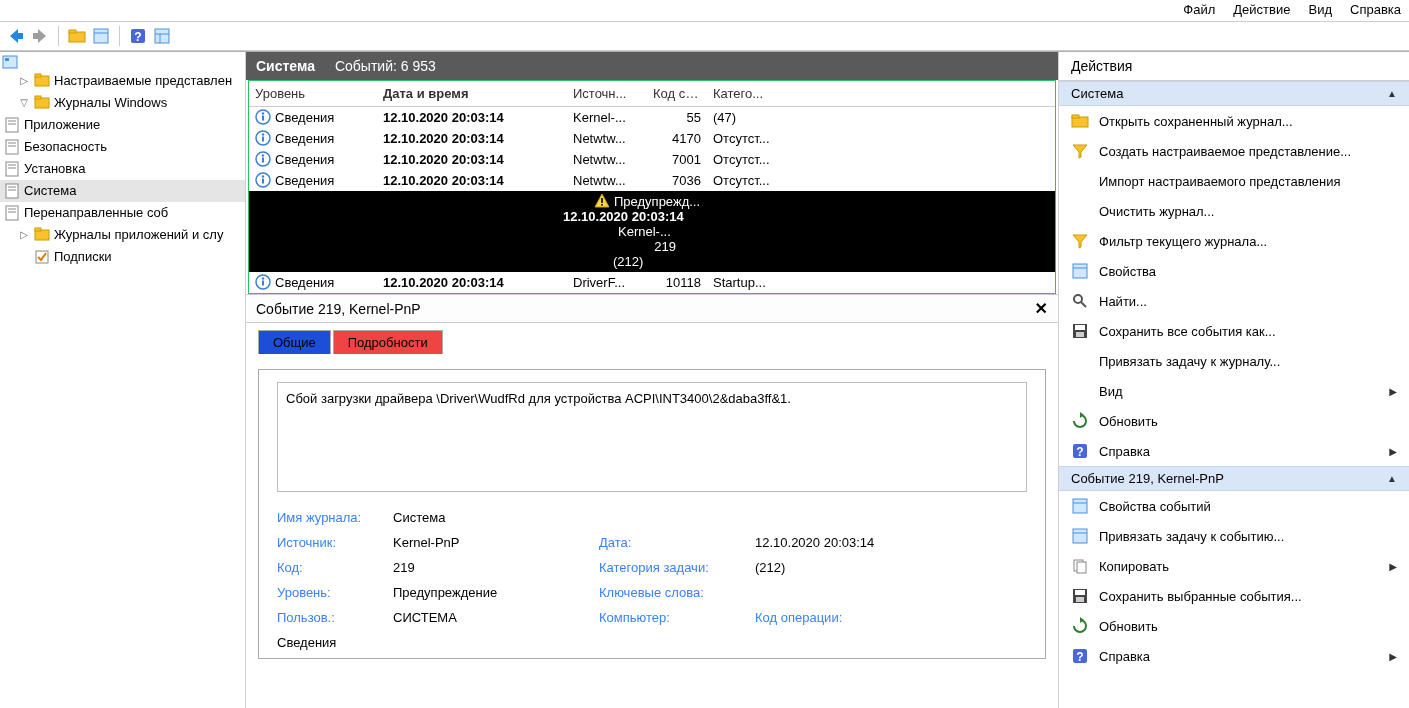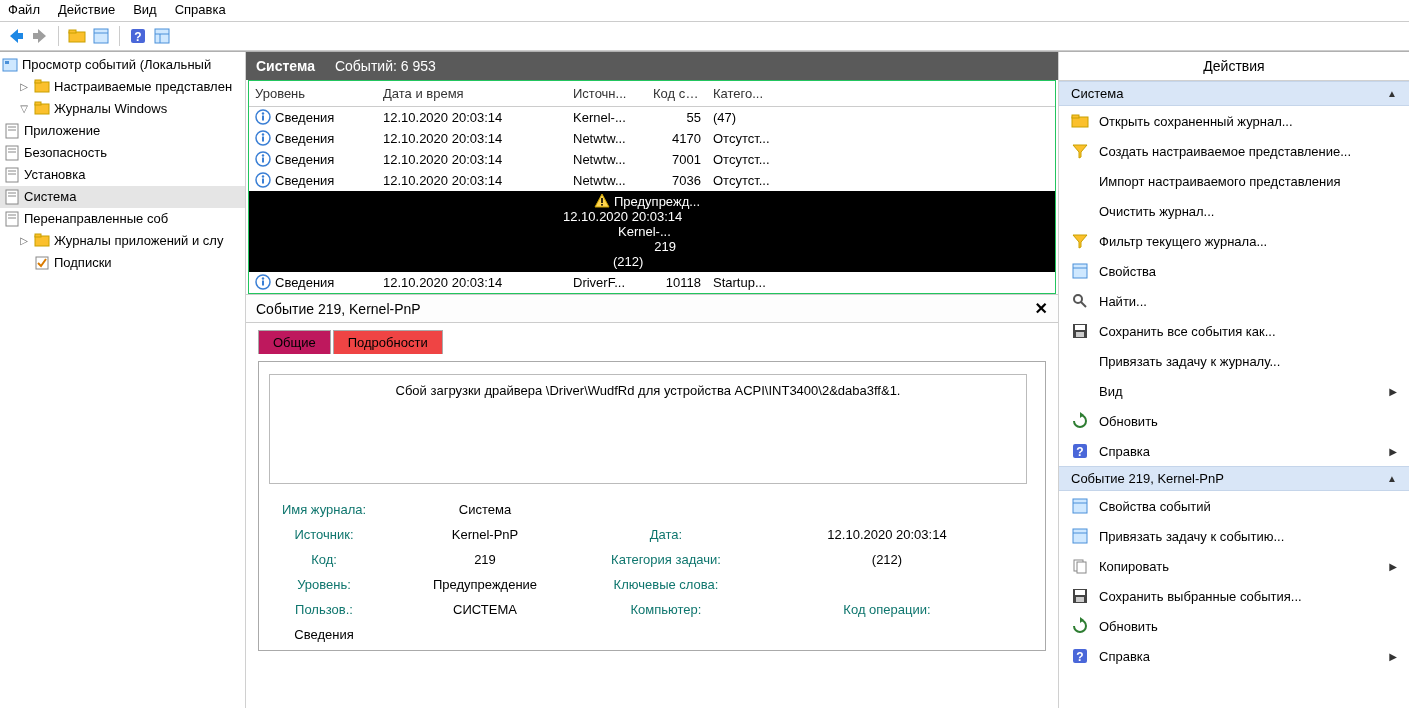--- a/index.html
+++ b/index.html
@@ -1,17 +1,17 @@
 <!DOCTYPE html>
 <html><head>
 <meta charset="utf-8">
 <style>
   * { box-sizing: border-box; margin: 0; padding: 0; }
   body { font-family: "Segoe UI", Tahoma, sans-serif; font-size: 13px; color: #000; background: #fff; width: 1409px; height: 708px; overflow: hidden; display: flex; flex-direction: column; }
-  .menubar { display: flex; gap: 18px; padding: 2px 8px 4px 8px; font-size: 13px; }
+  .menubar { display: flex; gap: 18px; padding: 2px 8px 4px 8px; font-size: 13px; justify-content: flex-end; }
   .menubar span { cursor: default; }
   .hr { border-top: 1px solid #ccc; }
   .toolbar { display: flex; align-items: center; gap: 4px; padding: 4px 6px; }
   .toolbar .sep { width: 1px; height: 20px; background: #ccc; margin: 0 4px; }
   .toolbar svg { width: 20px; height: 20px; display: block; }
   .main { display: flex; flex: 1; min-height: 0; border-top: 1px solid #b0b0b0; }
   .col { overflow: hidden; display: flex; flex-direction: column; }
   .tree-col { width: 246px; border-right: 1px solid #d0d0d0; }
   .center-col { flex: 1; border-right: 1px solid #d0d0d0; min-width: 0; }
   .actions-col { width: 350px; }
@@ -25,35 +25,35 @@
   .tree-item .ticon { width: 16px; height: 16px; flex: 0 0 16px; }
   .center-header { background: #5a5a5a; color: #fff; display: flex; align-items: center; gap: 20px; padding: 6px 10px; font-size: 14px; }
   .center-header .title { font-weight: 600; }
   .event-table { border: 1px solid #22c55e; margin: 0 2px; }
   .thead, .trow { display: flex; align-items: center; font-size: 13px; }
   .thead { background: #fff; border-bottom: 1px solid #ccc; padding: 5px 0; font-weight: 400; color: #333; }
   .trow { padding: 2px 0; border-bottom: 1px solid transparent; }
   .trow.selected { background: #000000; color: #fff; flex-direction: column; }
   .cell { padding: 0 6px; overflow: hidden; text-overflow: ellipsis; white-space: nowrap; }
   .cell.level { width: 128px; display: flex; align-items: center; gap: 4px; }
-  .cell.date  { width: 190px; }
+  .cell.date  { width: 190px; font-weight: bold; }
   .cell.src   { width: 80px; }
   .cell.id    { width: 60px; text-align: right; }
   .cell.cat   { width: 90px; }
   .lvlicon { width: 16px; height: 16px; flex: 0 0 16px; }
   .detail-header { display: flex; align-items: center; justify-content: space-between; padding: 4px 10px; font-size: 14px; background: #fdfdfd; border-top: 1px solid #ccc; border-bottom: 1px solid #ccc; }
   .detail-header .close { font-weight: bold; font-size: 16px; cursor: pointer; }
   .tabs { display: flex; padding: 6px 12px 0 12px; gap: 2px; }
   .tab { padding: 4px 14px; border: 1px solid #aaa; border-bottom: none; background: #ef4444; font-size: 13px; cursor: default; position: relative; top: 1px; }
-  .tab.active { background: #be185d; }
-  .detail-box { margin: 8px 12px; border: 1px solid #aaa; padding: 12px 18px 8px 10px; text-align: center; }
+  .tab.active { background: #1d4ed8; }
+  .detail-box { margin: 16px 12px; border: 1px solid #aaa; padding: 12px 18px 8px 18px; }
   .detail-msg { border: 1px solid #bbb; background: #fff; padding: 8px; min-height: 110px; font-size: 13px; margin-bottom: 18px; }
   .detail-grid { display: grid; grid-template-columns: 110px 200px 150px 1fr; row-gap: 10px; column-gap: 6px; font-size: 13px; }
-  .detail-grid .lbl { color: #0f766e; }
-  .actions-title { padding: 6px 12px; font-size: 14px; border-bottom: 1px solid #d0d0d0; text-align: center; }
+  .detail-grid .lbl { color: #3b82f6; }
+  .actions-title { padding: 6px 12px; font-size: 14px; border-bottom: 1px solid #d0d0d0; }
   .actions-group-hdr { background: #d9e6f7; padding: 4px 12px; font-size: 13px; display: flex; align-items: center; justify-content: space-between; border-top: 1px solid #c5d5ea; border-bottom: 1px solid #c5d5ea; }
   .actions-group-hdr .chev { font-size: 10px; color: #333; }
   .action-item { display: flex; align-items: center; gap: 10px; padding: 6px 12px; font-size: 13px; cursor: default; }
   .action-item .aicon { width: 18px; height: 18px; flex: 0 0 18px; display: flex; align-items: center; justify-content: center; }
   .action-item .arrow { margin-left: auto; font-size: 10px; color: #333; }
 </style>
 </head>
 <body>
 
 <div class="menubar">
@@ -107,21 +107,20 @@
 
 <div class="main">
 
   <div class="col tree-col">
     <div class="tree">
       <div class="tree-item depth0">
         <svg class="ticon" viewBox="0 0 16 16">
             <rect x="1" y="2" width="14" height="12" fill="#cfe8ff" stroke="#4a90d9"></rect>
             <rect x="3" y="4" width="4" height="3" fill="#4a90d9"></rect>
           </svg>
-        <span>Просмотр событий (Локальный</span>
       </div>
       <div class="tree-item depth1">
           <span class="exp">▷</span>
         <svg class="ticon" viewBox="0 0 16 16">
             <rect x="1" y="3" width="14" height="10" fill="#fbc02d" stroke="#c9a000"></rect>
             <rect x="1" y="1" width="6" height="3" fill="#fbc02d" stroke="#c9a000"></rect>
           </svg>
         <span>Настраиваемые представлен</span>
       </div>
       <div class="tree-item depth1">

